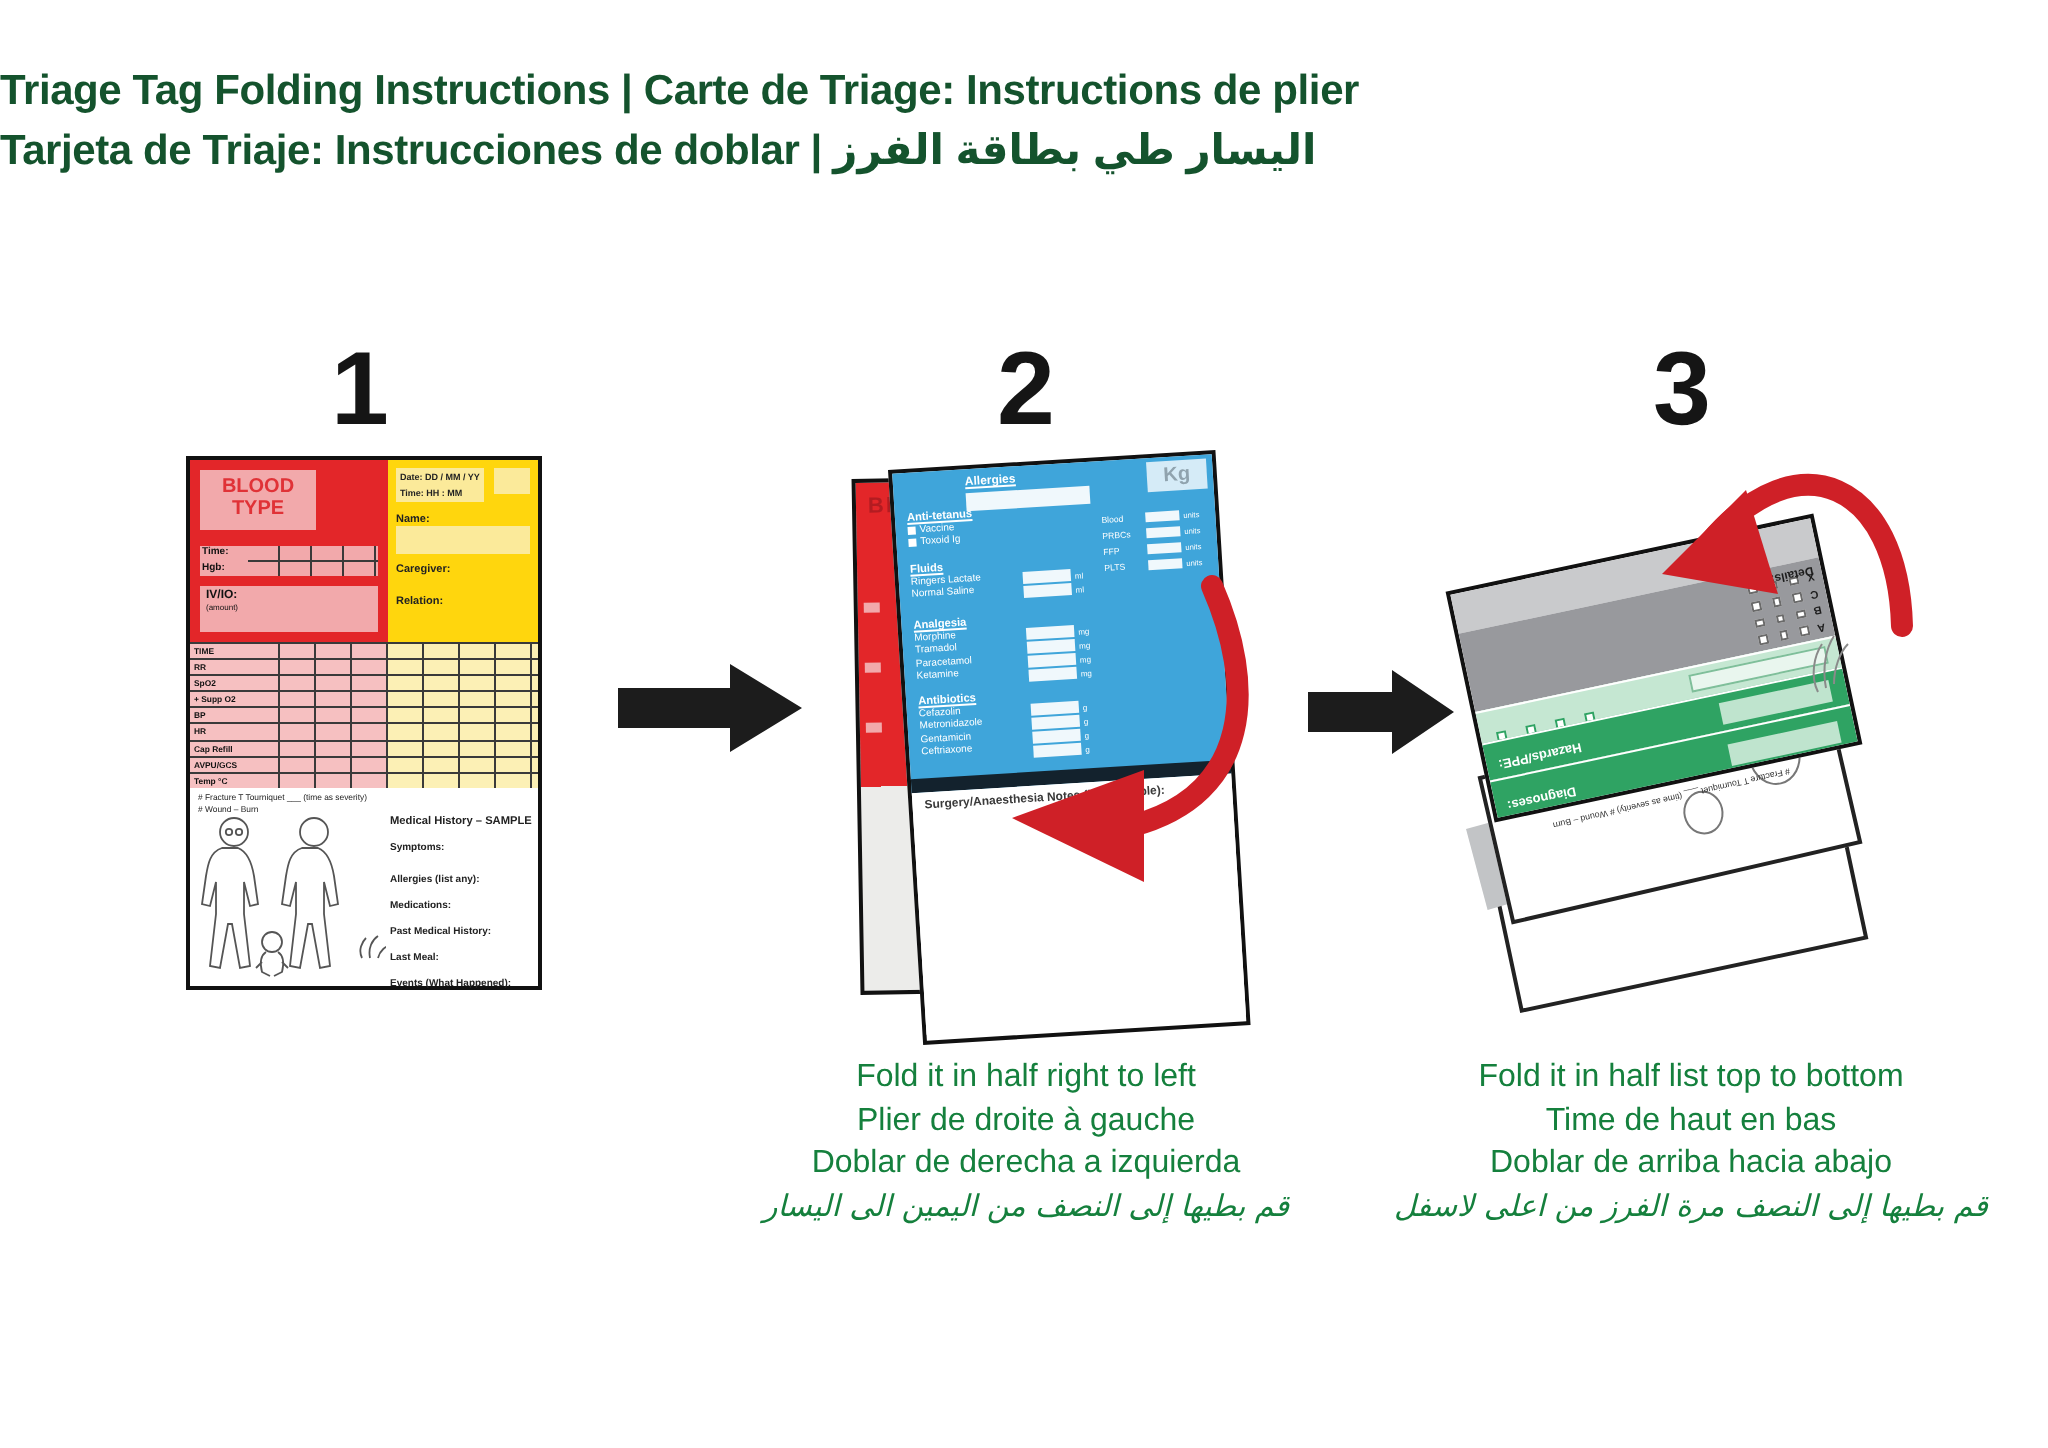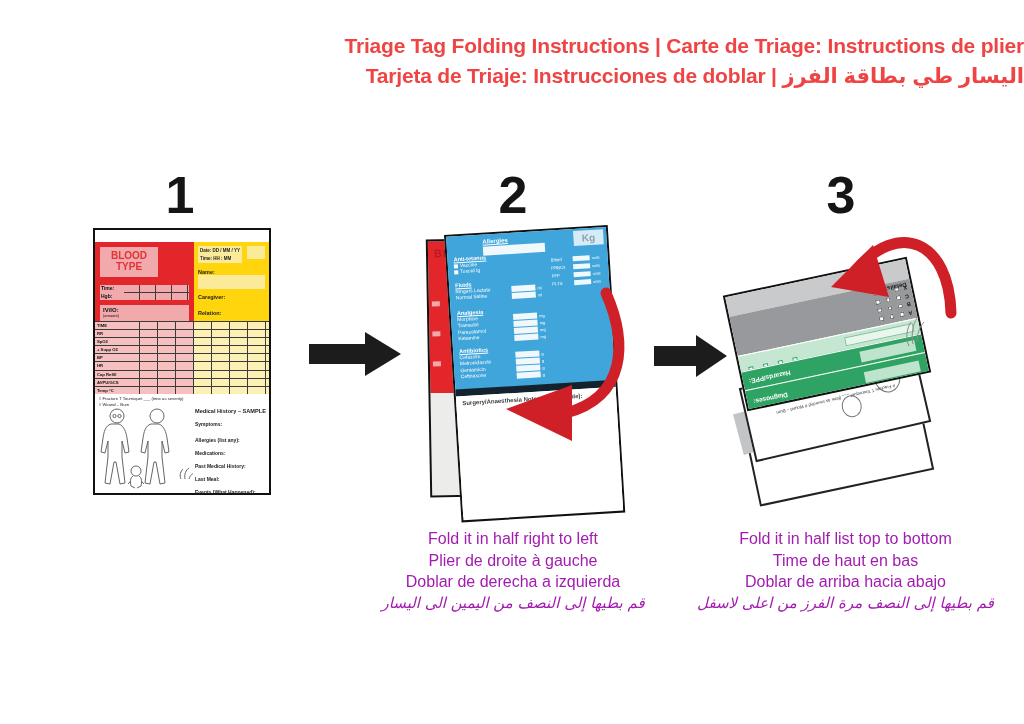--- a/index.html
+++ b/index.html
@@ -1,39 +1,39 @@
 <!DOCTYPE html>
 <html><head>
 <meta charset="utf-8">
 <style>
   * { box-sizing: border-box; margin: 0; padding: 0; }
   html,body { background:#fff; }
   .canvas{position:relative;width:1024px;height:724px;background:#ffffff;overflow:hidden;
     font-family:"Liberation Sans","DejaVu Sans",sans-serif;color:#1b1b1b;}
 
   
-  .title{position:absolute;left:0;top:31px;width:100%;text-align:right;font-weight:bold;
-    font-size:21px;letter-spacing:-0.2px;color:#ef4444;line-height:30px;}
+  .title{position:absolute;left:0;top:31px;width:100%;text-align:left;font-weight:bold;
+    font-size:21px;letter-spacing:-0.2px;color:#14532d;line-height:30px;}
 
   
   .step-num{position:absolute;width:70px;text-align:center;font-weight:bold;font-size:52px;color:#151515;}
   #num1{left:145px;top:165px;} #num2{left:478px;top:165px;} #num3{left:806px;top:165px;}
 
   
   .black-arrow{position:absolute;}
   .black-arrow polygon{fill:#1c1c1c;}
 
   
-  .caption{position:absolute;text-align:center;font-size:16px;line-height:21.5px;color:#a21caf;}
+  .caption{position:absolute;text-align:center;font-size:16px;line-height:21.5px;color:#15803d;}
   .caption .ar{direction:rtl;font-family:"DejaVu Sans",sans-serif;font-size:15px;font-style:italic;}
   #cap2{left:368px;top:528px;width:290px;} #cap3{left:688px;top:528px;width:315px;}
 
   
   .card1{position:absolute;left:93px;top:228px;width:178px;height:267px;border:2px solid #111;background:#fff;}
-  .c1-top{position:absolute;left:0;top:12px;width:100%;height:91px;display:flex;}
+  .c1-top{position:absolute;left:0;top:0;width:100%;height:91px;display:flex;}
   .c1-red{width:99px;background:#E32629;position:relative;}
   .c1-bloodtype{position:absolute;left:5px;top:5px;width:58px;height:30px;background:#F2A9AB;
     color:#E03237;font-weight:bold;font-size:10px;line-height:1.1;text-align:center;padding-top:3px;}
   .c1-timebox{position:absolute;left:5px;top:43px;width:89px;height:15px;background:#F2A9AB;position:absolute;}
   .c1-timebox .lbls{position:absolute;left:1px;top:0;font-size:5px;font-weight:bold;line-height:7.5px;color:#111;}
   .c1-timebox .grid{position:absolute;left:24px;top:0;right:0;bottom:0;
     background:repeating-linear-gradient(90deg,transparent 0 15px,#3a3a3a 15px 16px);}
   .c1-timebox .grid::after{content:"";position:absolute;left:0;right:0;top:7px;height:1px;background:#3a3a3a;}
   .c1-ivio{position:absolute;left:5px;top:63px;width:89px;height:23px;background:#F2A9AB;
     padding:2px 3px;color:#111;}

